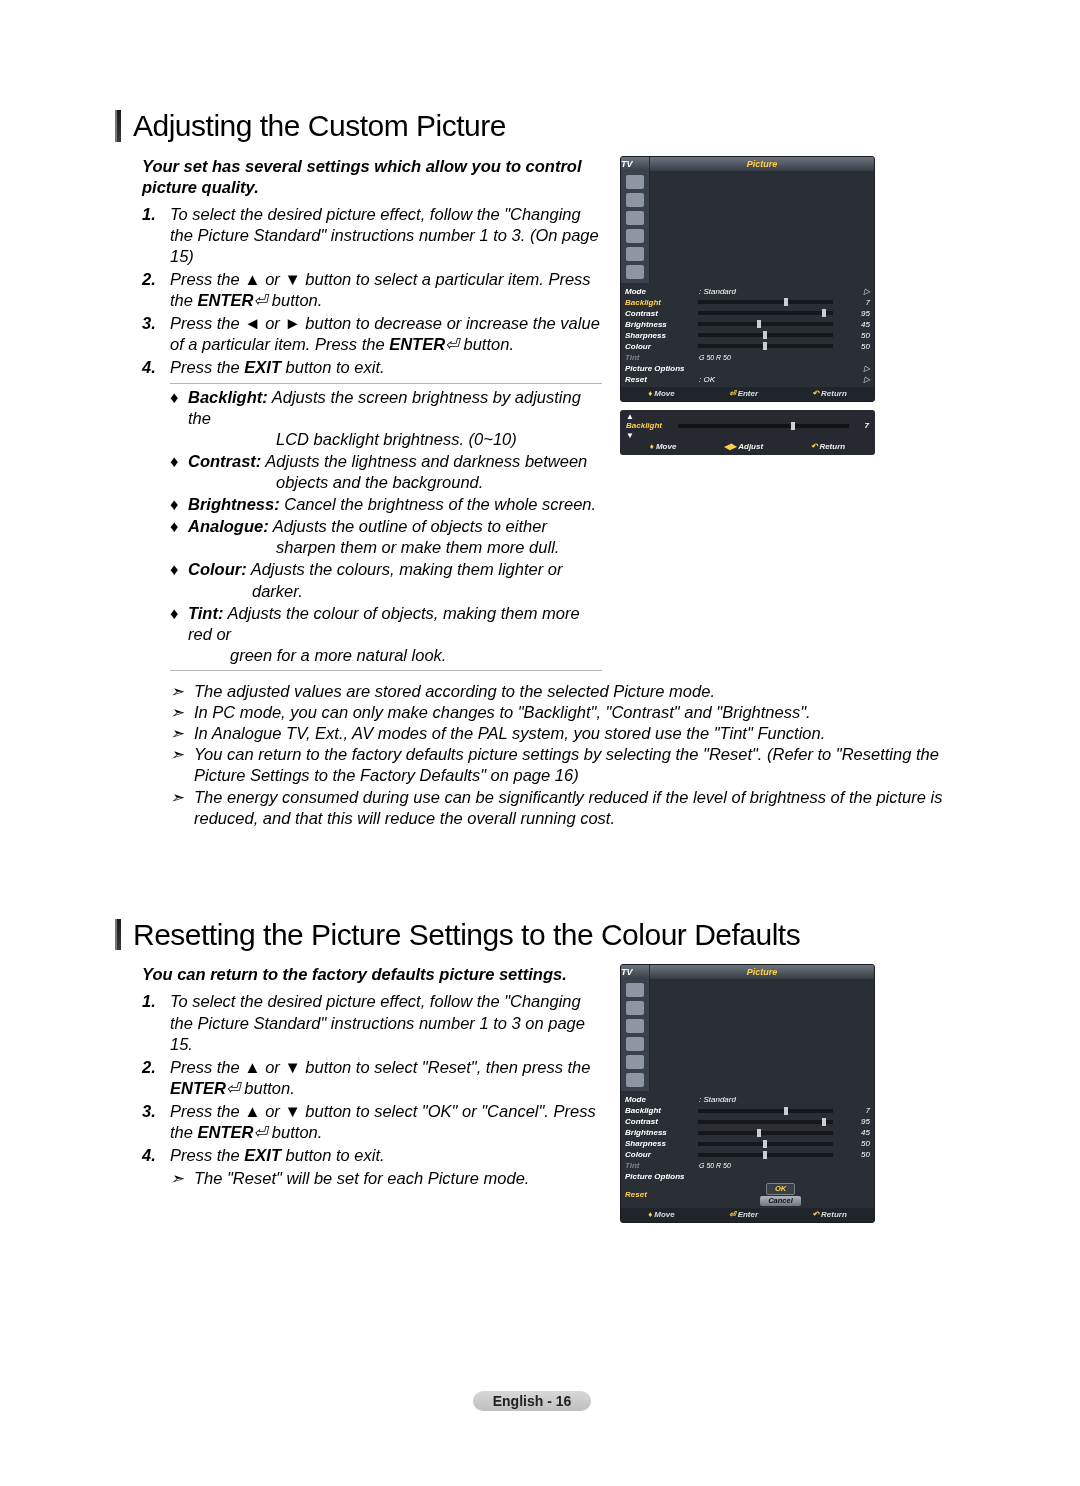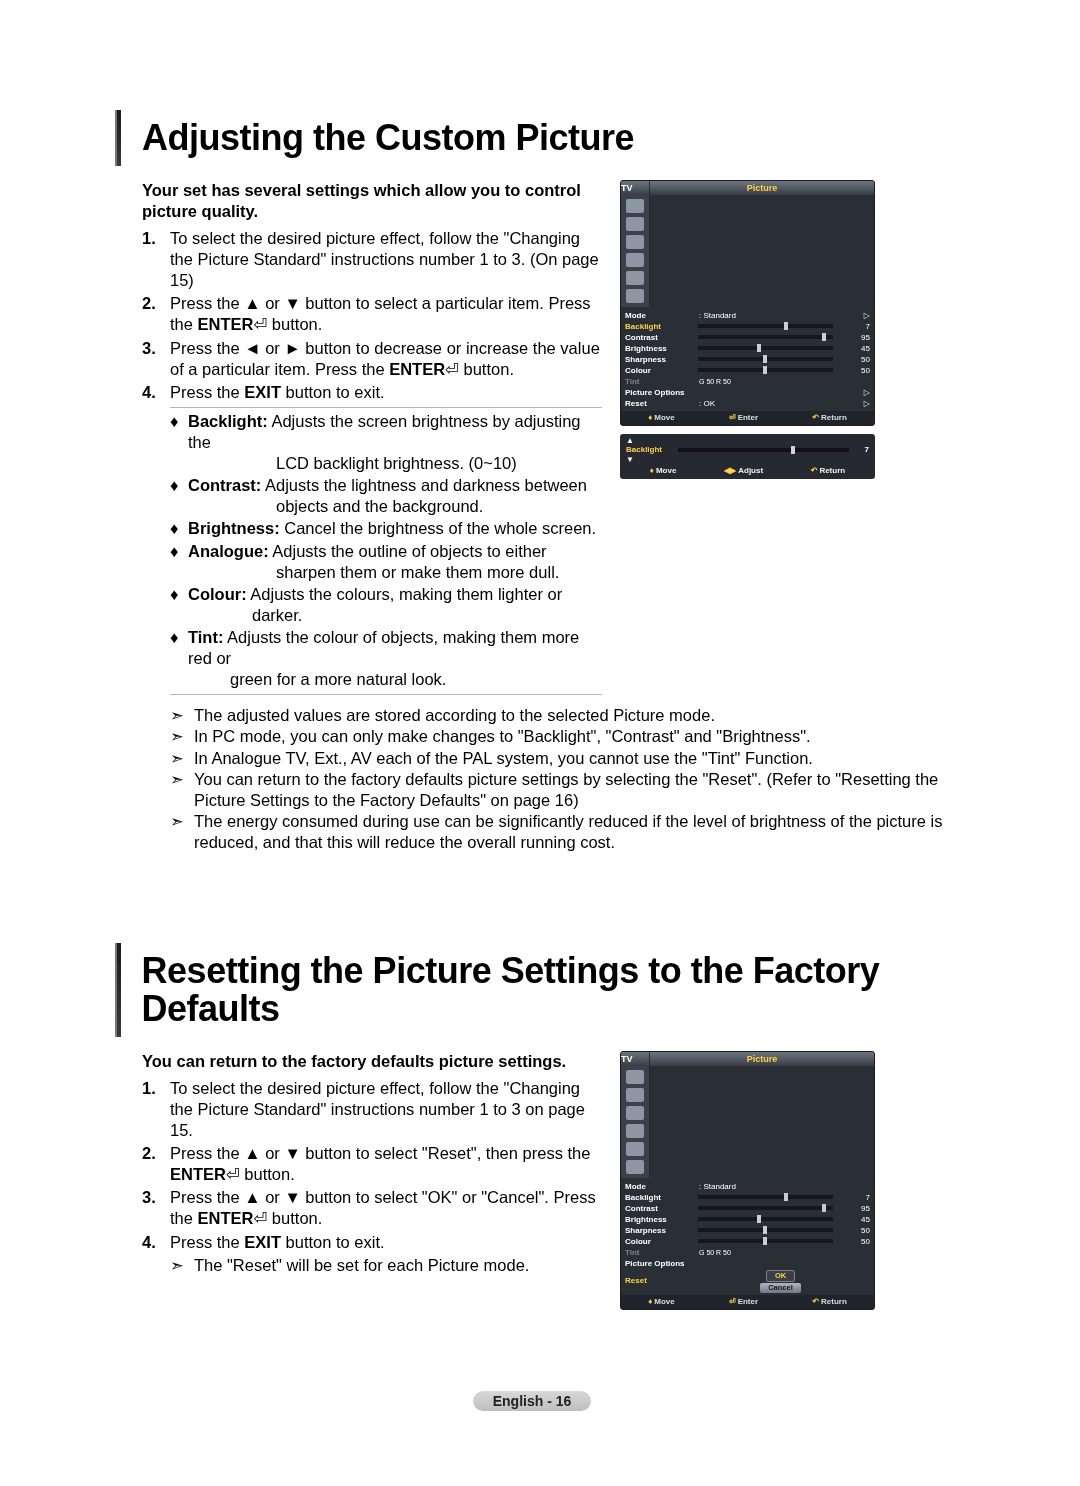--- a/index.html
+++ b/index.html
@@ -31,30 +31,31 @@
     margin-right: 12px;
   }
   .heading-bar::before{
     content:"";
     display:block;
     width:2px;height:100%;
     background:#777;
     float:left;
   }
   h1 {
-    font-size: 36px;
-    font-weight: bold;
-    margin: 9px;
+    font-size: 30px;
+    font-weight: normal;
+    margin: 0;
     letter-spacing: -0.5px;
     line-height: 1.05;
   }
   .body-block {
     margin-left: 27px;
     font-size: 16.5px;
     line-height: 1.28;
+    font-style: italic;
   }
   .intro {
     font-weight: bold;
     margin-bottom: 6px;
   }
   .cols {
     display: flex;
     gap: 18px;
   }
   .colL {
@@ -392,31 +393,31 @@
               <span><b>◀▶</b><span>Adjust</span></span>
               <span><b>↶</b><span>Return</span></span>
             </div>
           </div>
         </div>
       </div>
 
       <ul class="notes">
         <li>The adjusted values are stored according to the selected Picture mode.</li>
         <li>In PC mode, you can only make changes to "Backlight", "Contrast" and "Brightness".</li>
-        <li>In Analogue TV, Ext., AV each of the PAL system, you cannot use the "Tint" Function.</li>
+        <li>In Analogue TV, Ext., AV modes of the PAL system, you stored use the "Tint" Function.</li>
         <li>You can return to the factory defaults picture settings by selecting the "Reset". (Refer to "Resetting the Picture Settings to the Factory Defaults" on page 16)</li>
         <li>The energy consumed during use can be significantly reduced if the level of brightness of the picture is reduced, and that this will reduce the overall running cost.</li>
       </ul>
     </div>
   </div>
 
   <div class="section">
     <div class="heading-wrap">
       <div class="heading-bar"></div>
-      <h1>Resetting the Picture Settings to the Factory Defaults</h1>
+      <h1>Resetting the Picture Settings to the Colour Defaults</h1>
     </div>
     <div class="body-block">
       <div class="cols">
         <div class="colL">
           <div class="intro">You can return to the factory defaults picture settings.</div>
           <ol class="steps">
             <li><span class="num">1.</span><span>To select the desired picture effect, follow the "Changing the Picture Standard" instructions number 1 to 3 on page 15.</span></li>
             <li><span class="num">2.</span><span>Press the ▲ or ▼ button to select "Reset", then press the </span><span class="bold">ENTER</span><span class="enterglyph">⏎</span><span> button.</span></li>
             <li><span class="num">3.</span><span>Press the ▲ or ▼ button to select "OK" or "Cancel". Press the </span><span class="bold">ENTER</span><span class="enterglyph">⏎</span><span> button.</span></li>
             <li><span class="num">4.</span><span>Press the </span><span class="bold">EXIT</span><span> button to exit.</span></li>

